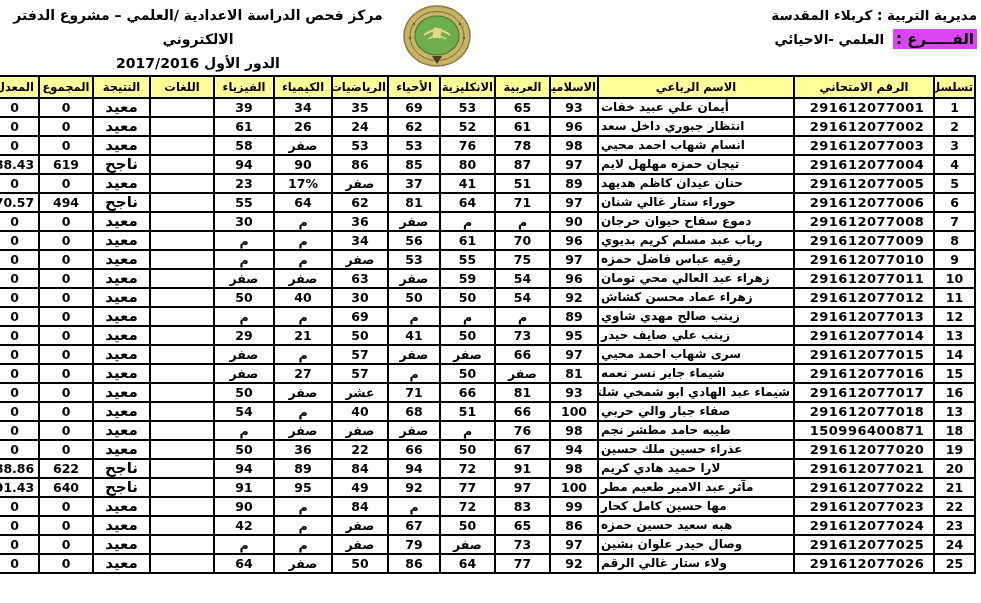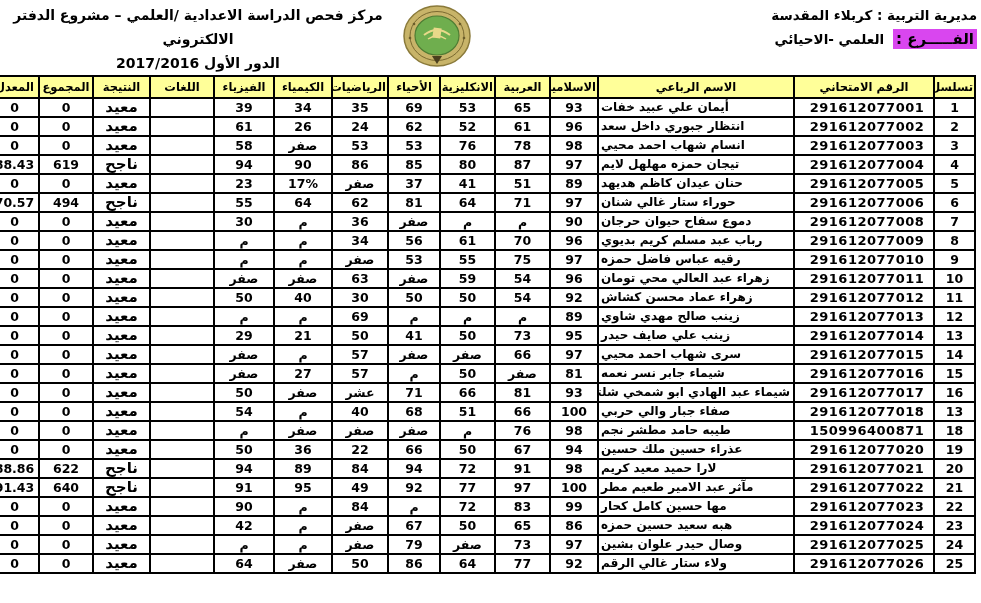--- a/index.html
+++ b/index.html
@@ -410,21 +410,21 @@
         <td class="cell-chemistry">36</td>
         <td class="cell-physics">50</td>
         <td class="cell-languages"></td>
         <td class="cell-result">معيد</td>
         <td class="cell-total">0</td>
         <td class="cell-average">0</td>
       </tr>
       <tr>
         <td class="cell-serial">20</td>
         <td class="cell-exam">291612077021</td>
-        <td class="cell-name">لارا حميد معيد كريم</td>
+        <td class="cell-name">لارا حميد هادي كريم</td>
         <td class="cell-islamic">98</td>
         <td class="cell-arabic">91</td>
         <td class="cell-english">72</td>
         <td class="cell-biology">94</td>
         <td class="cell-math">84</td>
         <td class="cell-chemistry">89</td>
         <td class="cell-physics">94</td>
         <td class="cell-languages"></td>
         <td class="cell-result">ناجح</td>
         <td class="cell-total">622</td>

